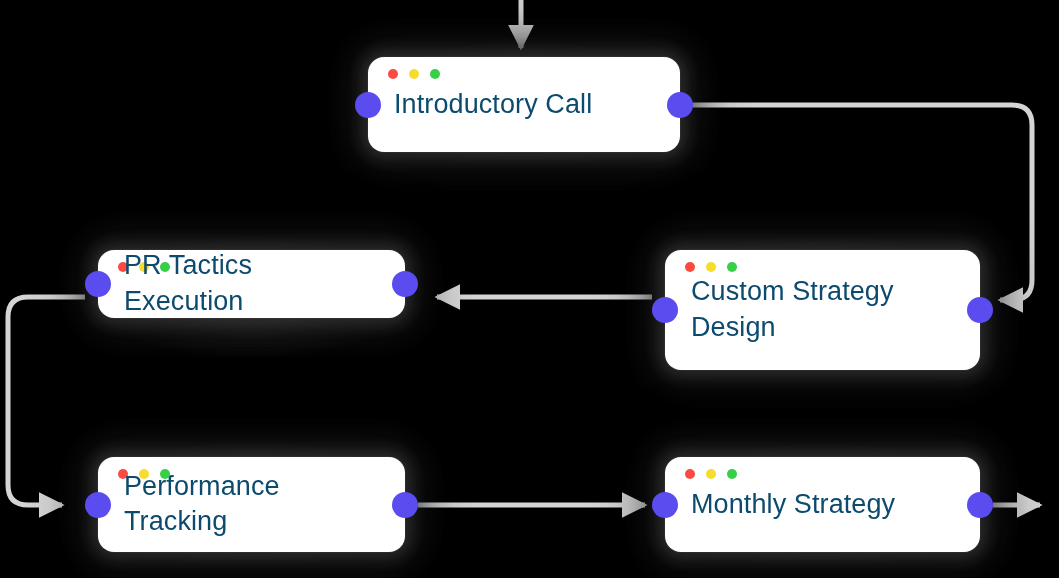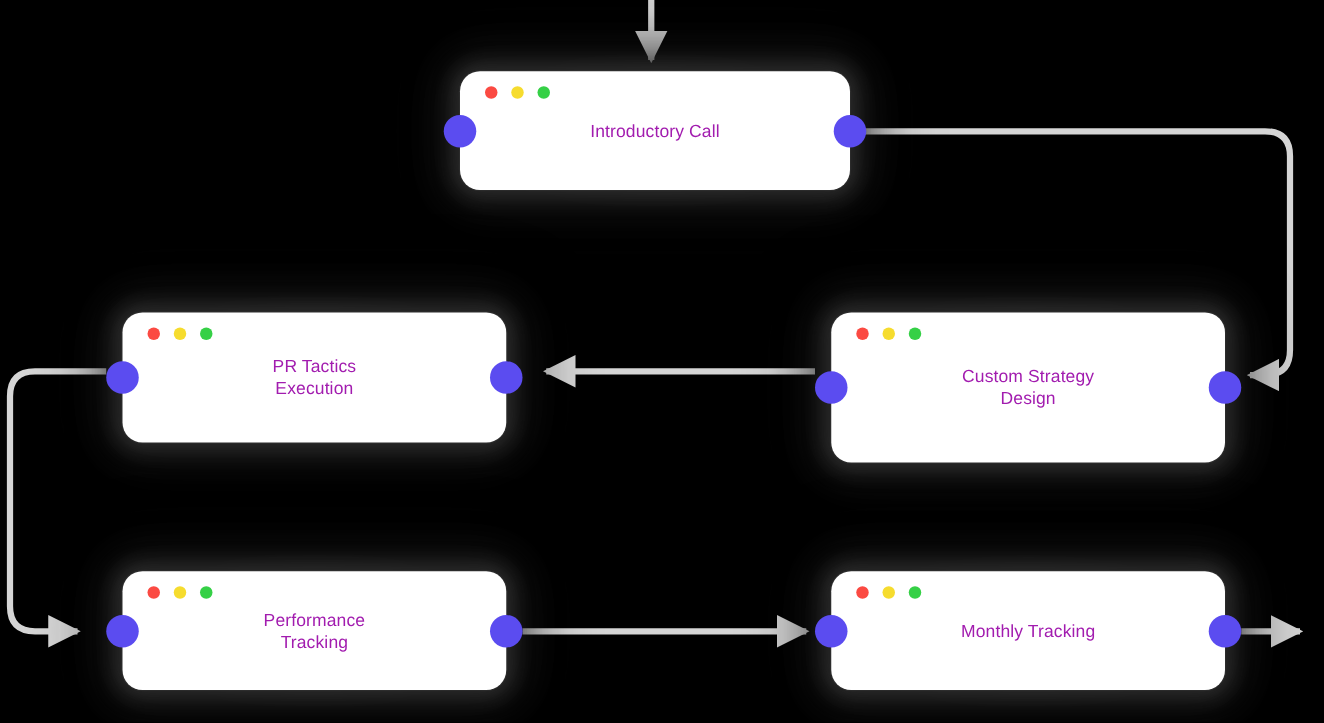--- a/index.html
+++ b/index.html
@@ -63,23 +63,23 @@
   }
   .dot.red    { background: #fb4a42; }
   .dot.yellow { background: #f6dc2e; }
   .dot.green  { background: #35d046; }
   .node-label {
     position: absolute;
     left: 0;
     right: 0;
     top: 50%;
     transform: translateY(-50%);
-    text-align: center;
-    color: #a21caf;
-    font-size: 14px;
+    text-align: left;
+    color: #0c4a6e;
+    font-size: 27px;
     font-weight: 400;
     line-height: 1.32;
     letter-spacing: 0.1px;
     padding: 0 26px;
     box-sizing: border-box;
     white-space: pre-line;
   }
   .port {
     position: absolute;
     width: 26px;
@@ -124,21 +124,21 @@
       <span class="dot red"></span>
       <span class="dot yellow"></span>
       <span class="dot green"></span>
     </div>
     <div class="node-label">Introductory Call</div>
     <span class="port left"></span>
     <span class="port right"></span>
   </div>
 
   <div class="node-glow" style="left:80px; top:231px; width:343px; height:132px;"></div>
-  <div class="node" style="left:98px; top:250px; width:307px; height:104px;">
+  <div class="node" style="left:98px; top:250px; width:307px; height:68px;">
     <div class="dots">
       <span class="dot red"></span>
       <span class="dot yellow"></span>
       <span class="dot green"></span>
     </div>
     <div class="node-label">PR Tactics
 Execution</div>
     <span class="port left"></span>
     <span class="port right"></span>
   </div>
@@ -169,18 +169,18 @@
     <span class="port right"></span>
   </div>
 
   <div class="node-glow" style="left:647px; top:438px; width:351px; height:133px;"></div>
   <div class="node" style="left:665px; top:457px; width:315px; height:95px;">
     <div class="dots">
       <span class="dot red"></span>
       <span class="dot yellow"></span>
       <span class="dot green"></span>
     </div>
-    <div class="node-label">Monthly Tracking</div>
+    <div class="node-label">Monthly Strategy</div>
     <span class="port left"></span>
     <span class="port right"></span>
   </div>
 
 </div>
 
 </body></html>

